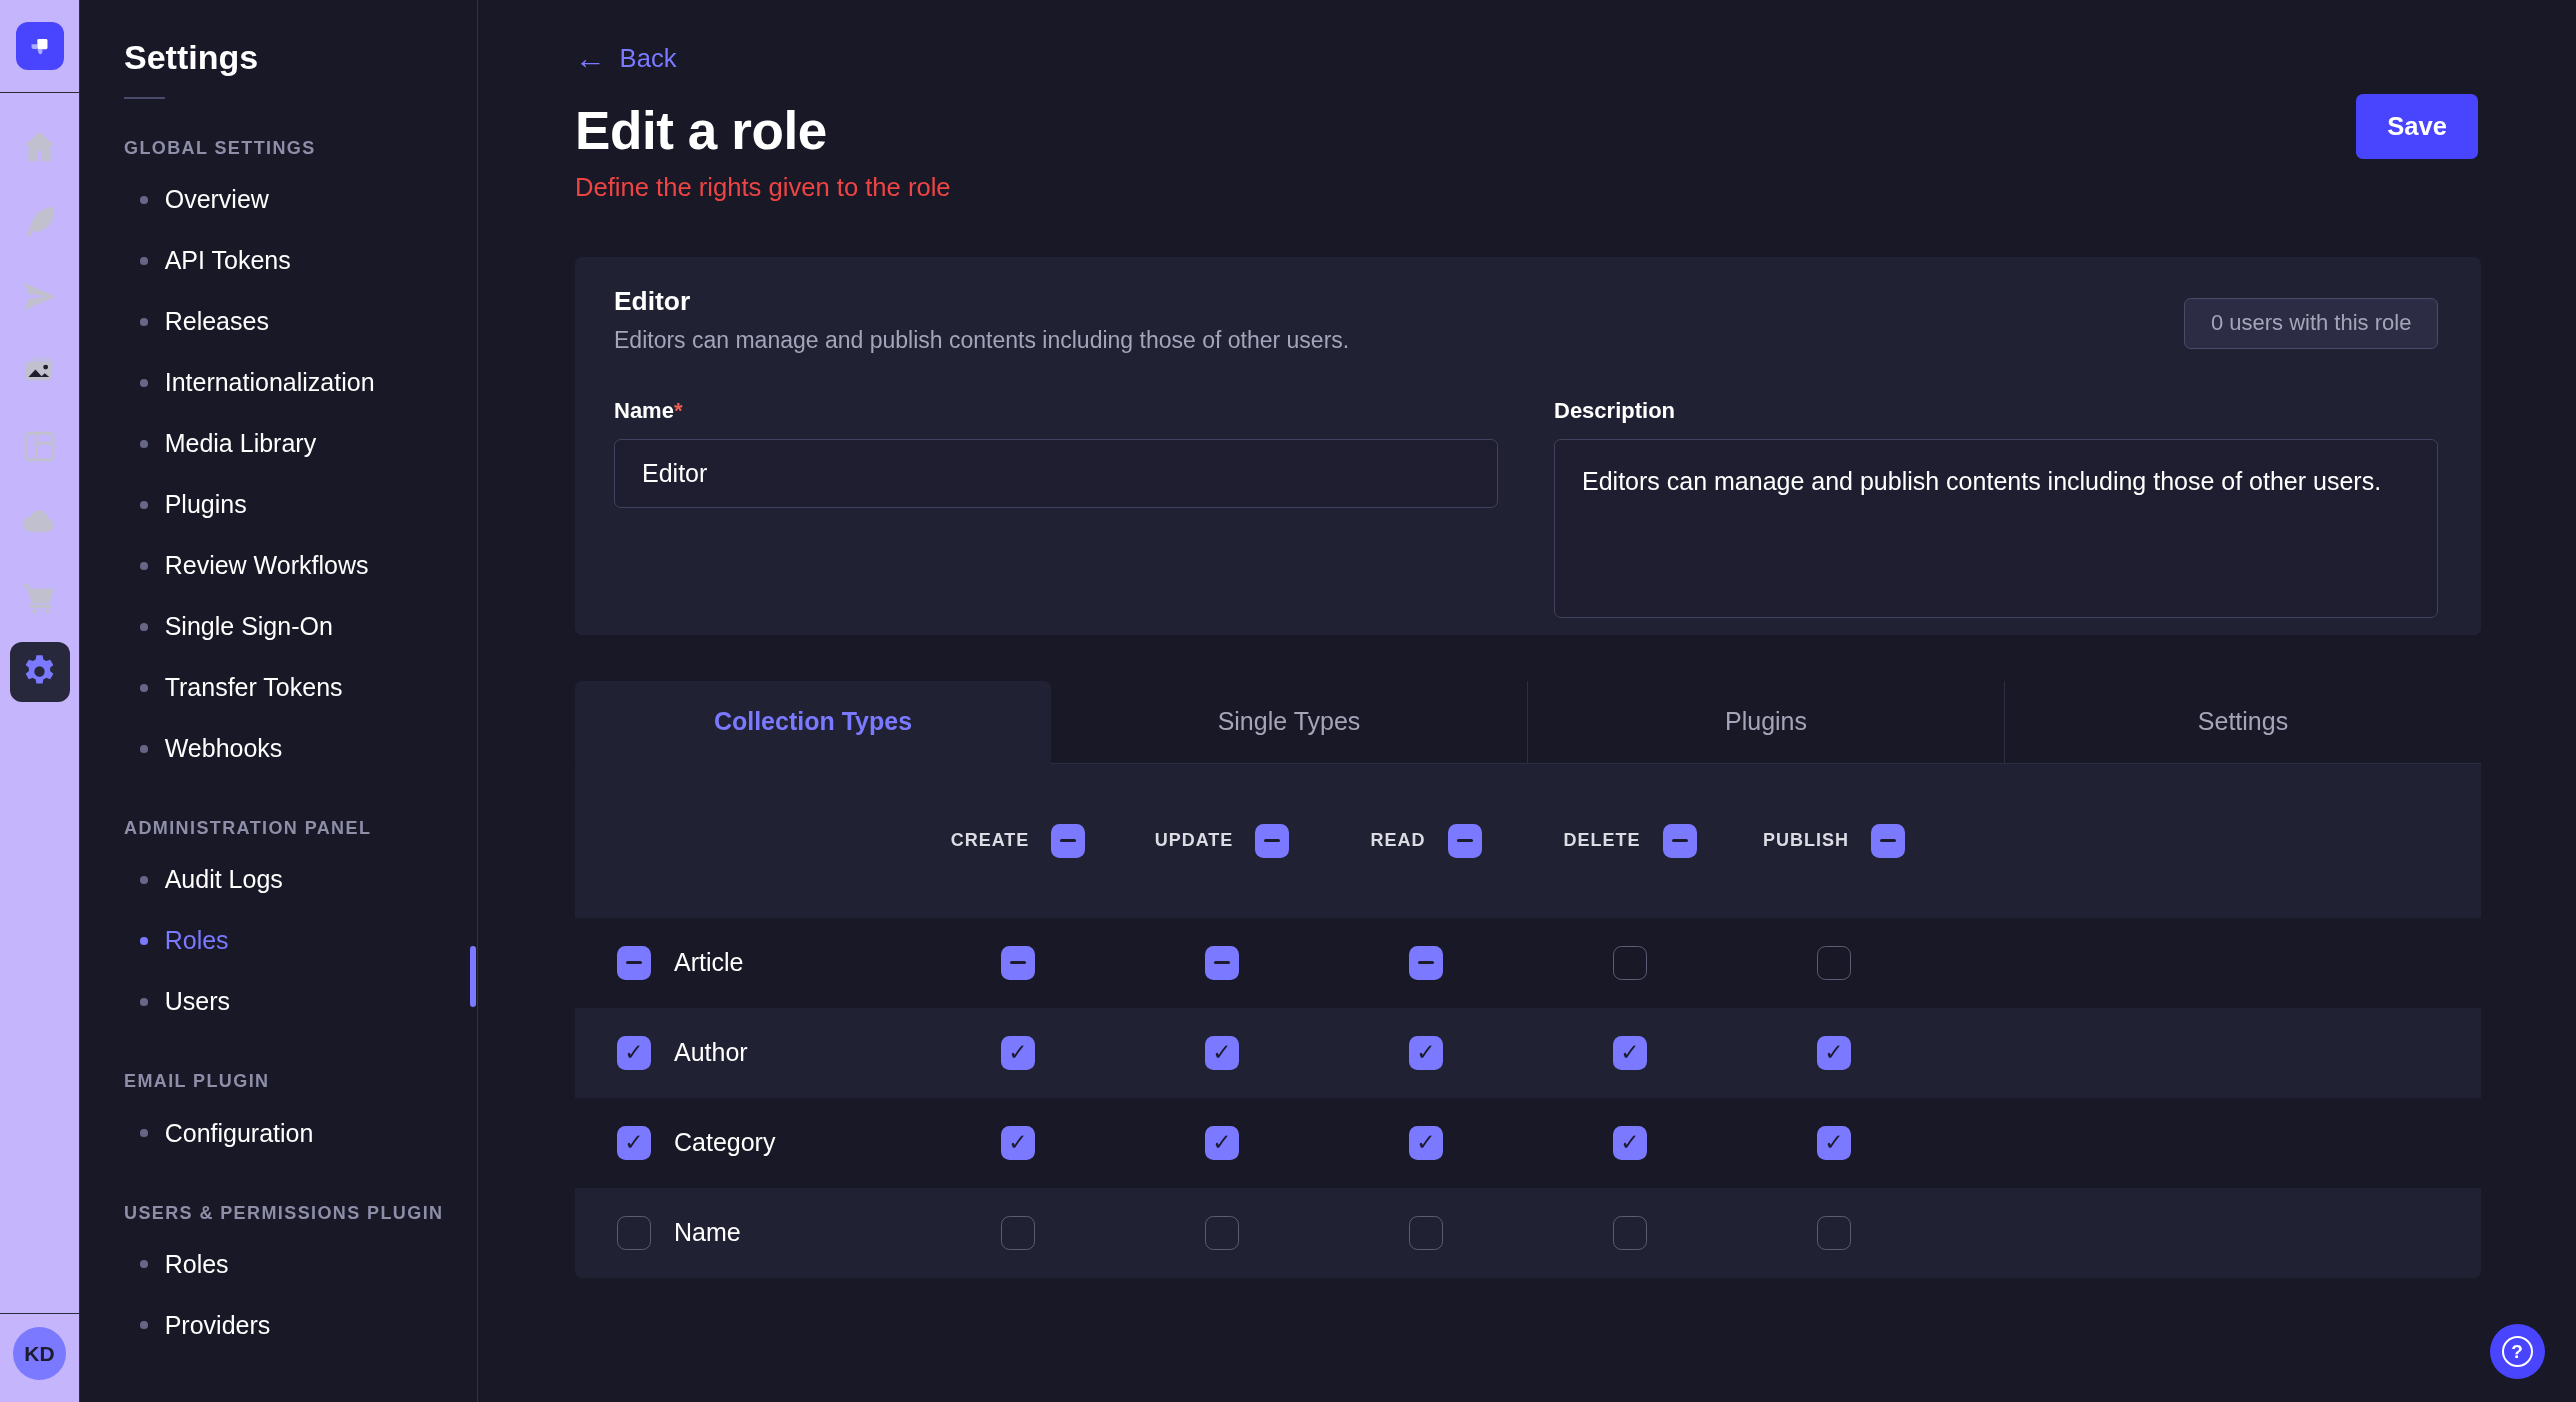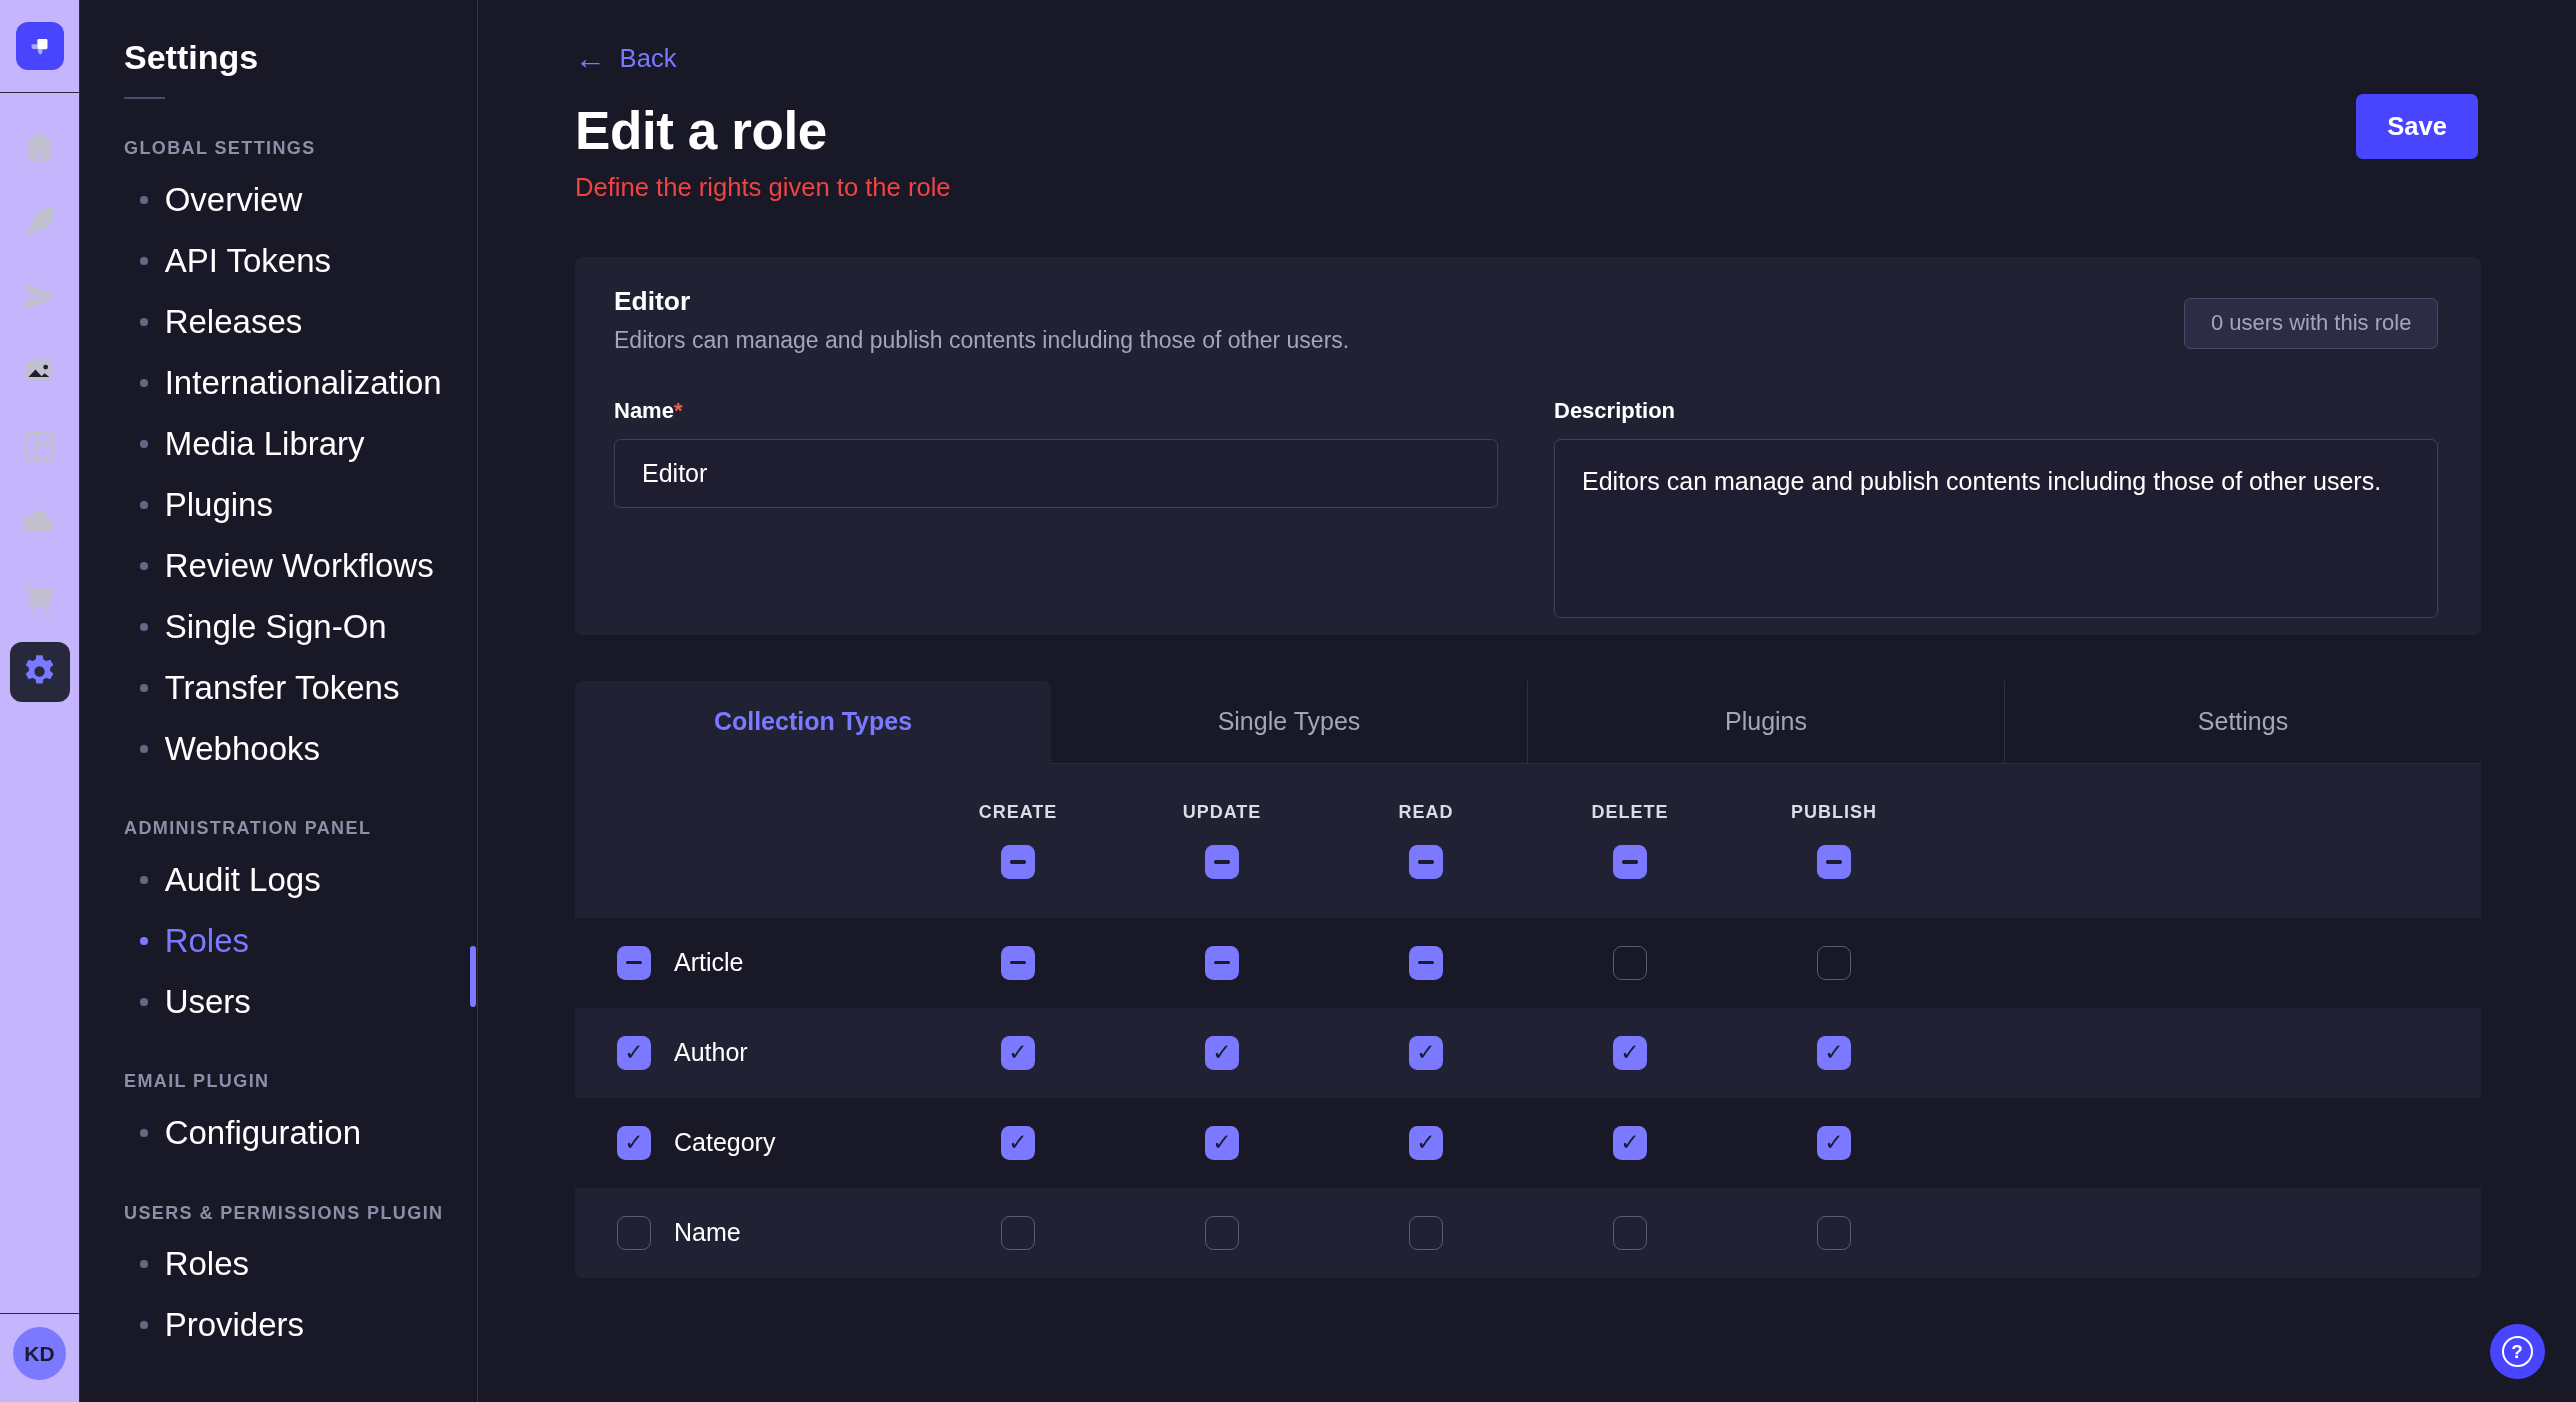--- a/index.html
+++ b/index.html
@@ -41,21 +41,21 @@
   }
   .subnav-title { font-size:34px; font-weight:700; padding-left:44px; }
   .subnav-hr { width:41px; height:1.7px; background:#4a4a6a; margin:20.4px 0 0 44px; }
   .nav-section-heading {
     margin-top:39px; padding-left:44px;
     font-size:18px; font-weight:600; letter-spacing:1.4px; color:#8e8ea9;
   }
   .nav-list { list-style:none; margin-top:10.2px; margin-bottom:12px; }
   .nav-item {
     height:61px; display:flex; align-items:center; gap:17px;
-    padding-left:60px; font-size:33px; color:#fff; cursor:pointer;
+    padding-left:60px; font-size:25px; color:#fff; cursor:pointer;
   }
   .nav-item .bullet { width:7.7px; height:7.7px; border-radius:50%; background:#666687; flex:0 0 auto; }
   .nav-item.active { color:#7b79ff; }
   .nav-item.active .bullet { background:#7b79ff; }
   .nav-thumb {
     position:absolute; right:0.9px; top:946px; width:6px; height:61px;
     border-radius:3.4px; background:#7b79ff; cursor:grab;
   }
   
   .main { flex:1; position:relative; padding:0 95px 0 97px; }
@@ -104,21 +104,21 @@
     font-size:25px; font-weight:500; color:#a5a5ba; cursor:pointer;
   }
   .tab.active {
     background:#212134; color:#7b79ff; font-weight:700;
     border-radius:6.8px 6.8px 0 0; box-shadow:0 1.7px 0 #212134;
   }
   .tab.sep { border-left:0.9px solid #2d2d44; }
   .perm-body { background:#212134; border-radius:0 0 6.8px 6.8px; overflow:hidden; }
   .pgrid { display:grid; grid-template-columns:341px repeat(5,204px) 1fr; align-items:center; }
   .band { height:154px; }
-  .colh { display:flex; flex-direction:column; align-items:center; justify-content:center; gap:22px; height:100%; }
+  .colh { display:flex; align-items:center; justify-content:center; gap:22px; height:100%; }
   .col-label { font-size:18px; font-weight:700; letter-spacing:1px; color:#dcdce4; }
   .prow { height:90px; }
   .prow.dark { background:#181826; }
   .row-head { display:flex; align-items:center; gap:23px; padding-left:42px; grid-column:1; }
   .row-label { font-size:25px; color:#fff; }
   .cell { display:flex; justify-content:center; }
   
   .cb {
     width:34px; height:34px; border-radius:8.5px; cursor:pointer;
     display:flex; align-items:center; justify-content:center; flex:0 0 auto;

